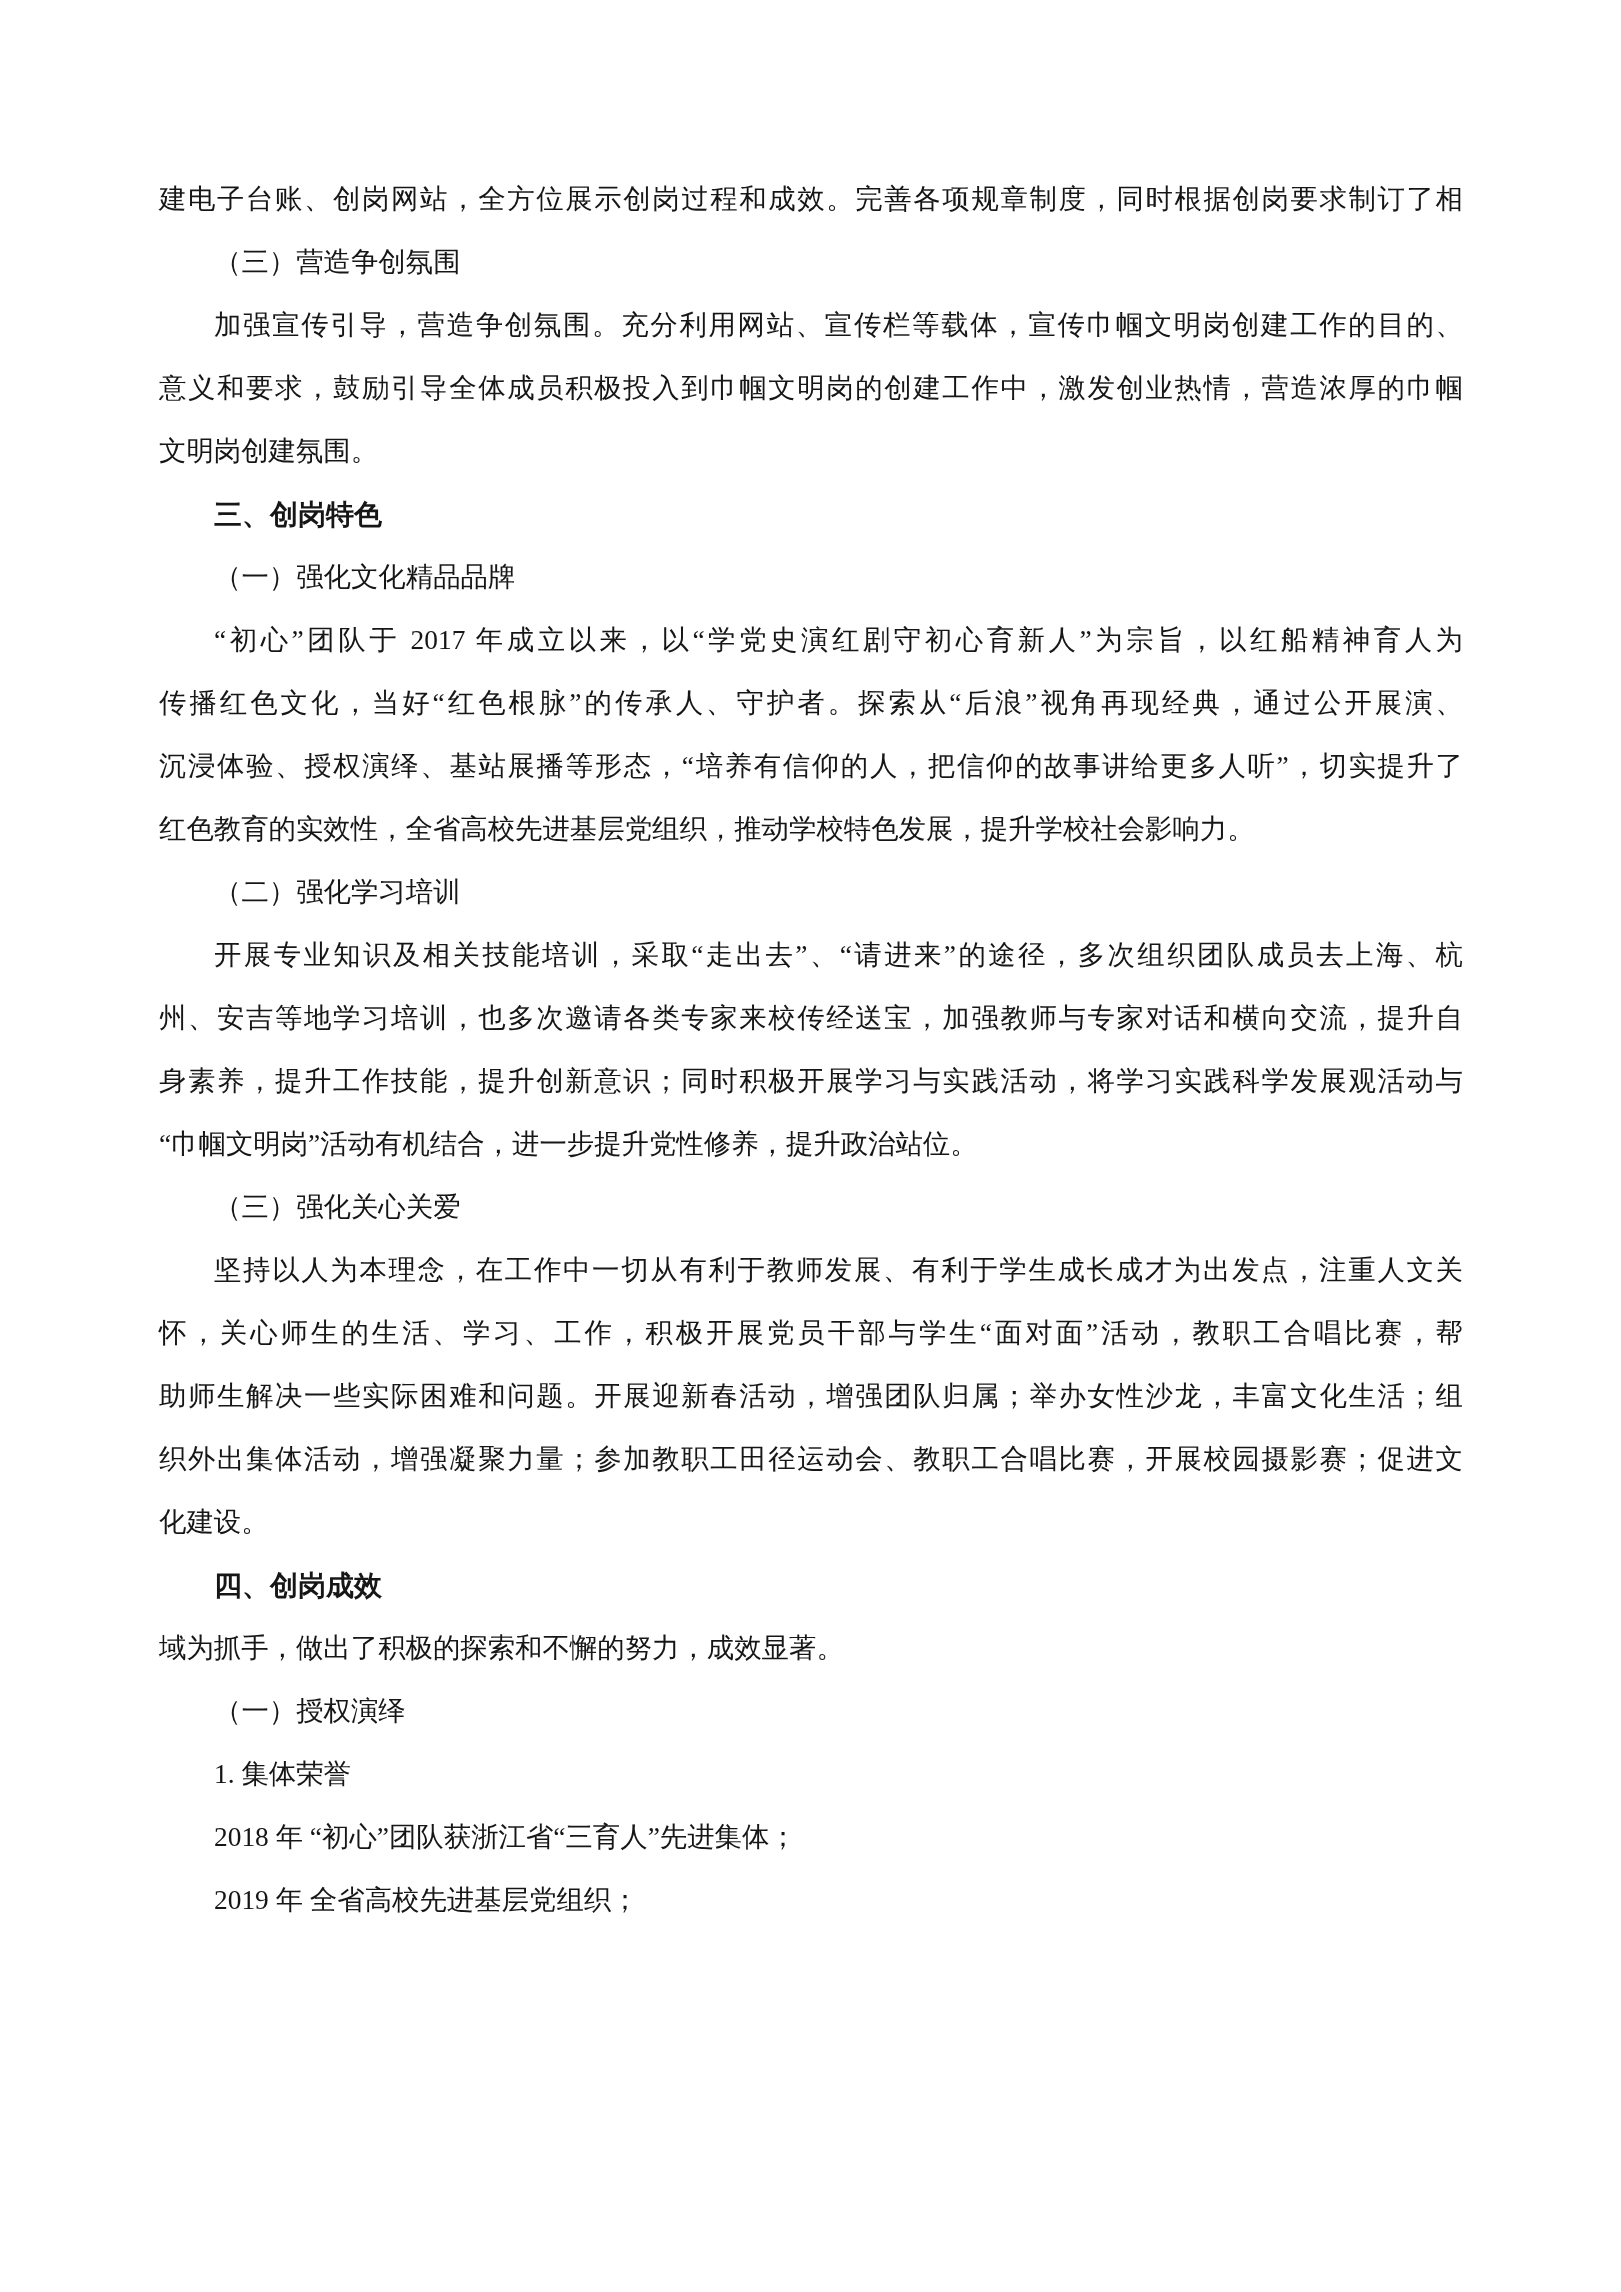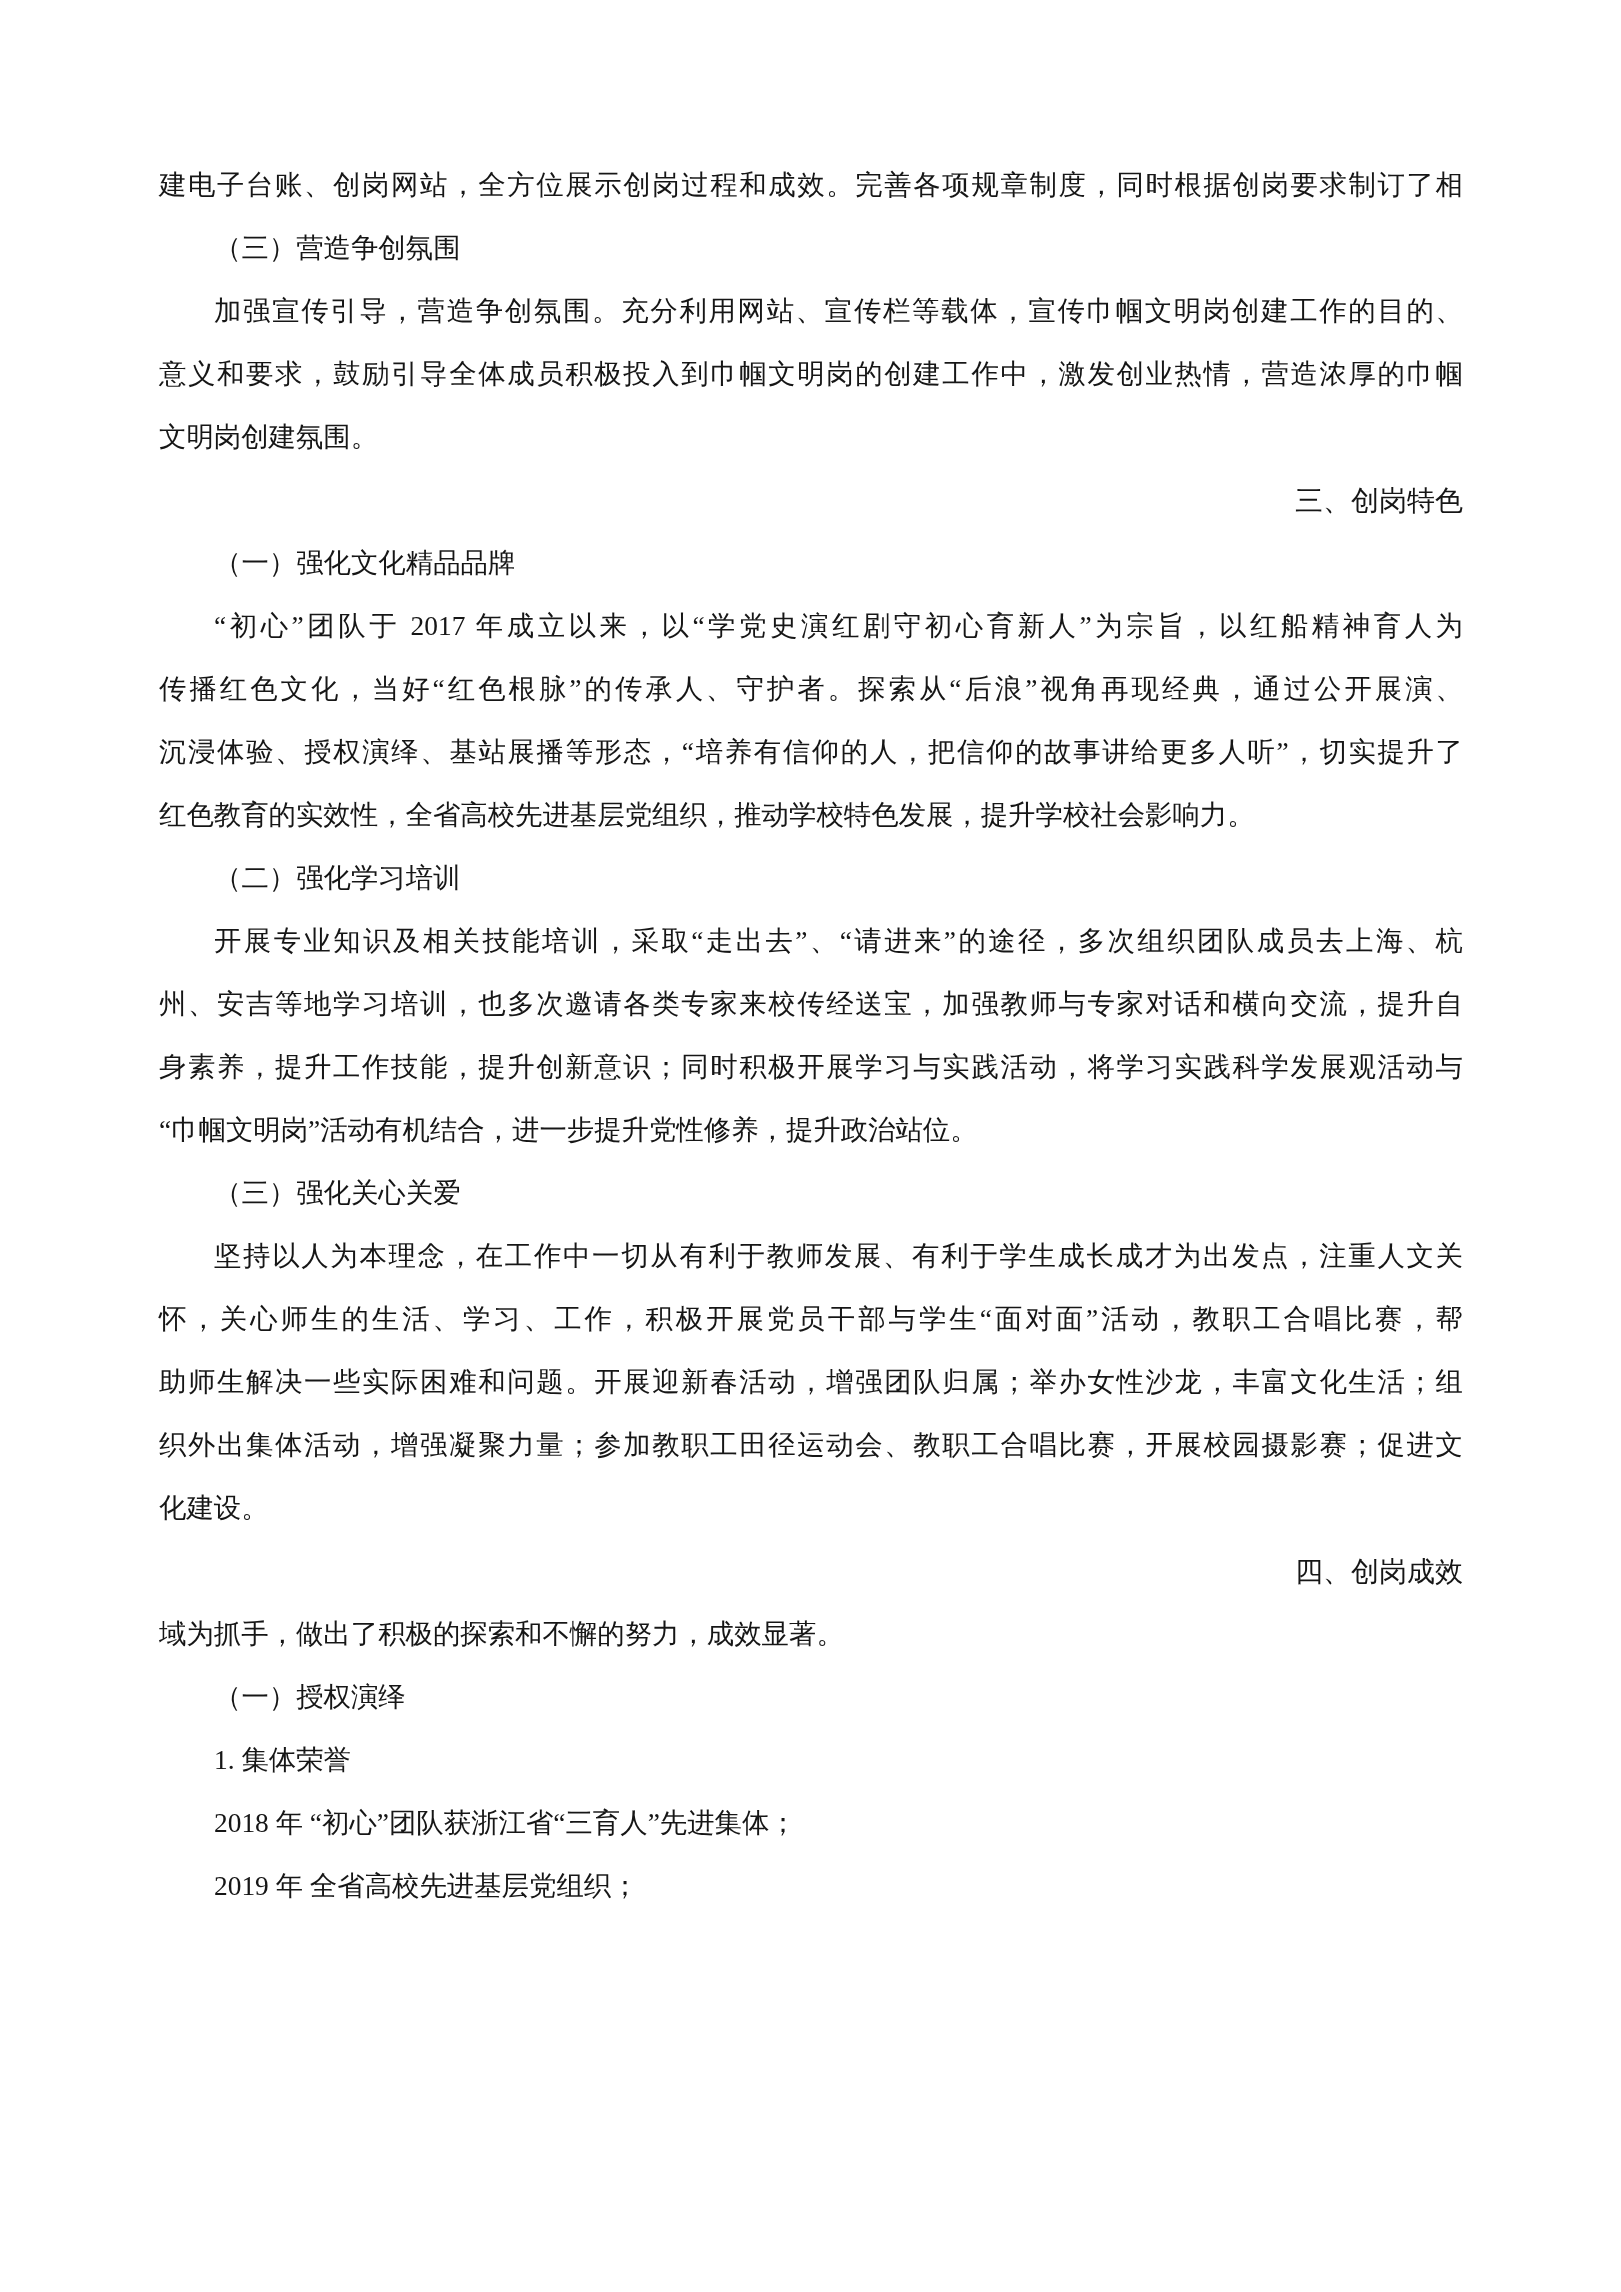--- a/index.html
+++ b/index.html
@@ -12,42 +12,41 @@
     width: 1621px;
     height: 2293px;
     background: #ffffff;
     overflow: hidden;
     font-family: "Liberation Serif", "DejaVu Serif", serif;
     color: #161616;
   }
   .textblock {
     position: absolute;
     left: 159px;
-    top: 154px;
+    top: 168px;
     width: 1304px;
   }
   .line {
     height: 63px;
     line-height: 63px;
     font-size: 27.4px;
     white-space: nowrap;
     letter-spacing: 0;
   }
   .line.justify {
     white-space: normal;
     text-align: justify;
     text-align-last: justify;
   }
   .line.indent {
     padding-left: 55px;
   }
   .line.bold {
-    font-weight: normal;
+    font-weight: bold;
     font-size: 28px;
-    text-align: right;
   }
 </style>
 </head>
 <body>
 
 <div class="page" style="background: rgb(255, 255, 255); color: rgb(22, 22, 22);">
   <div class="textblock" id="textblock">
       <div class="line justify">建电子台账、创岗网站，全方位展示创岗过程和成效。完善各项规章制度，同时根据创岗要求制订了相</div>
       <div class="line indent">（三）营造争创氛围</div>
       <div class="line indent justify">加强宣传引导，营造争创氛围。充分利用网站、宣传栏等载体，宣传巾帼文明岗创建工作的目的、</div>

